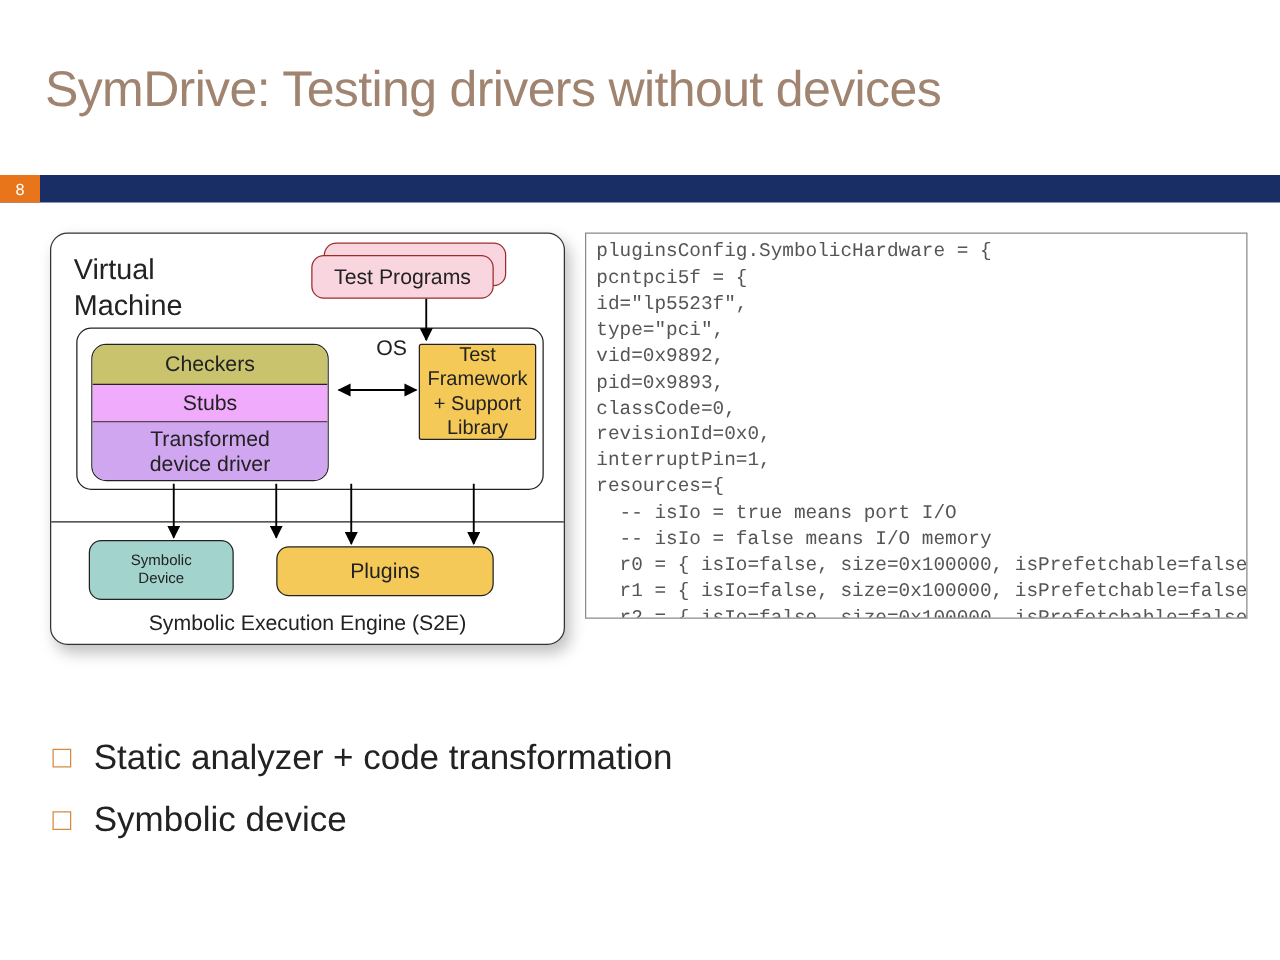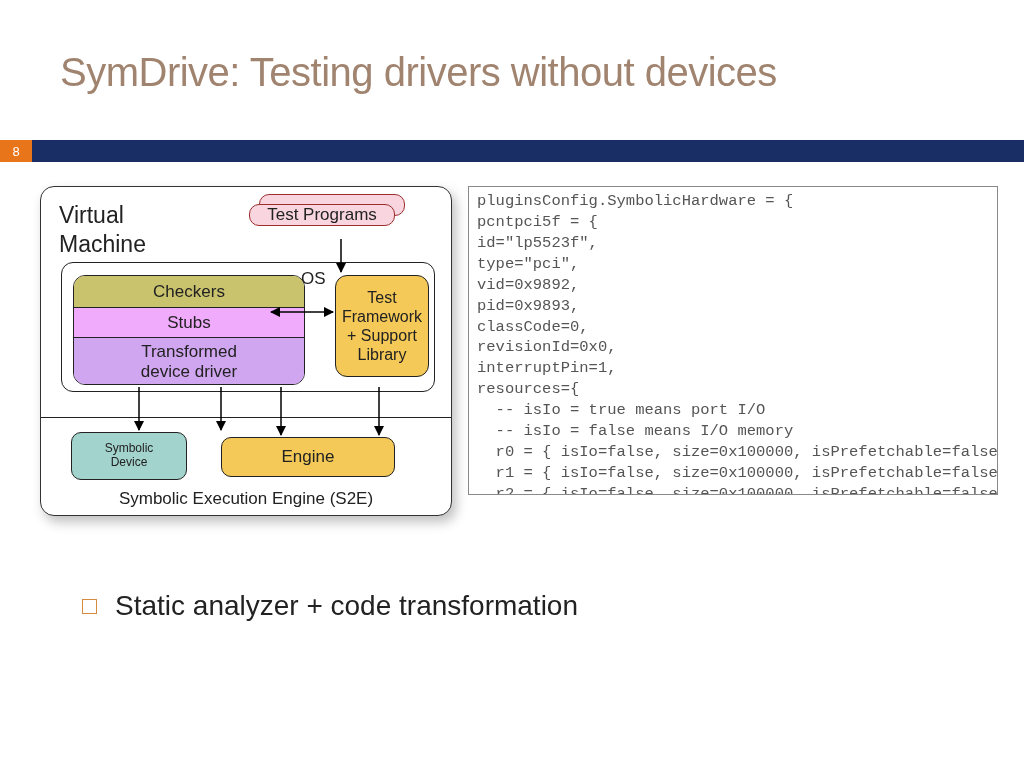--- a/index.html
+++ b/index.html
@@ -4,21 +4,21 @@
 <style>
   * { box-sizing: border-box; margin: 0; padding: 0; }
   body {
     width: 1024px; height: 768px;
     font-family: "Segoe UI", Arial, sans-serif;
     background: #fff;
     position: relative;
     color: #222;
   }
   .title {
-    position: absolute; left: 60px; top: 50px;
+    position: absolute; left: 36px; top: 50px;
     font-size: 40px; font-weight: 400;
     color: #a08470; letter-spacing: -0.5px;
   }
   .page-band {
     position: absolute; left: 0; top: 140px; width: 1024px; height: 22px;
     background: #1a2e66;
   }
   .page-num-box {
     position: absolute; left: 0; top: 140px; width: 32px; height: 22px;
     background: #e8751a; color: #fff; font-size: 13px;
@@ -34,42 +34,42 @@
   }
   .vm-label { position: absolute; left: 18px; top: 14px; font-size: 23px; line-height: 1.25; }
   
   .os-border {
     position: absolute; left: 20px; top: 75px; width: 374px; height: 130px;
     border: 1px solid #222; border-radius: 12px;
   }
   .os-label { position: absolute; left: 260px; top: 82px; font-size: 17px; }
   
   .tp-back, .tp-front {
-    position: absolute; height: 22px; width: 146px;
+    position: absolute; height: 35px; width: 146px;
     background: #f9d6df; border: 1.2px solid #9c2d2d; border-radius: 10px;
     display: flex; align-items: center; justify-content: center;
     font-size: 17px;
   }
   .tp-back  { left: 218px; top: 7px; }
   .tp-front { left: 208px; top: 17px; }
   
   .stack {
     position: absolute; left: 32px; top: 88px;
-    width: 232px; height: 110px;
+    width: 190px; height: 110px;
     border: 1.2px solid #222; border-radius: 12px; overflow: hidden;
     font-size: 17px; text-align: center;
   }
   .stack .row1 { height: 32px; background: #cac36e; border-bottom: 1px solid #222; display:flex;align-items:center;justify-content:center;}
   .stack .row2 { height: 30px; background: #f0abfc; border-bottom: 1px solid #222; display:flex;align-items:center;justify-content:center;}
   .stack .row3 { height: 48px; background: #d1a6f0; display:flex;align-items:center;justify-content:center; line-height:1.15;}
   
   .tf-box {
     position: absolute; left: 294px; top: 88px;
-    width: 94px; height: 102px;
-    background: #f4c957; border: 1.2px solid #222; border-radius: 12px;
+    width: 94px; height: 77px;
+    background: #f4c957; border: 1.2px solid #222; border-radius: 2px;
     font-size: 16px; text-align: center; display:flex;align-items:center;justify-content:center;
     line-height: 1.2;
   }
   
   .divider { position:absolute; left:0; right:0; top:230px; border-top:1px solid #222;}
   
   .sym-dev {
     position: absolute; left: 30px; top: 245px;
     width: 116px; height: 48px;
     background: #a3d3cd; border:1.2px solid #222; border-radius:10px;
@@ -104,21 +104,21 @@
     overflow: hidden;
   }
   
   .bullets {
     position: absolute; left: 42px; top: 590px;
   }
   .bullets li {
     list-style: none;
     font-size: 28px; font-weight: 400;
     margin-bottom: 18px;
-    display: flex; align-items: center; gap: 18px; margin-left: 40px;
+    display: flex; align-items: center; gap: 18px;
   }
   .bullet-box {
     width: 15px; height: 15px; border: 1.5px solid #d58a3f; display:inline-block; flex:0 0 15px;
   }
 </style>
 </head>
 <body>
 
 <div class="title">SymDrive: Testing drivers without devices</div>
 <div class="page-band"></div>
@@ -137,21 +137,21 @@
     <div class="row1">Checkers</div>
     <div class="row2">Stubs</div>
     <div class="row3">Transformed<br>device driver</div>
   </div>
 
   <div class="tf-box">Test<br>Framework<br>+ Support<br>Library</div>
 
   <div class="divider"></div>
 
   <div class="sym-dev">Symbolic<br>Device</div>
-  <div class="plugins">Engine</div>
+  <div class="plugins">Plugins</div>
   <div class="s2e-caption">Symbolic Execution Engine (S2E)</div>
 
   <svg class="arrows">
     <defs>
       <marker id="ah" viewBox="0 0 10 10" refX="9" refY="5" markerWidth="7" markerHeight="7" orient="auto-start-reverse">
         <path d="M0,0 L10,5 L0,10 z" fill="#000"></path>
       </marker>
     </defs>
     <line x1="300" y1="52" x2="300" y2="85" stroke="#000" stroke-width="1.5" marker-end="url(#ah)"></line>
     <line x1="230" y1="125" x2="292" y2="125" stroke="#000" stroke-width="1.5" marker-start="url(#ah)" marker-end="url(#ah)"></line>
@@ -179,13 +179,17 @@
   r2 = { isIo=false, size=0x100000, isPrefetchable=false},
 }
 }
 }</div>
 
 <ul class="bullets">
   <li>
       <span class="bullet-box"></span>
       <span>Static analyzer + code transformation</span>
     </li>
+  <li>
+      <span class="bullet-box"></span>
+      <span>Symbolic device</span>
+    </li>
 </ul>
 
 </body></html>

